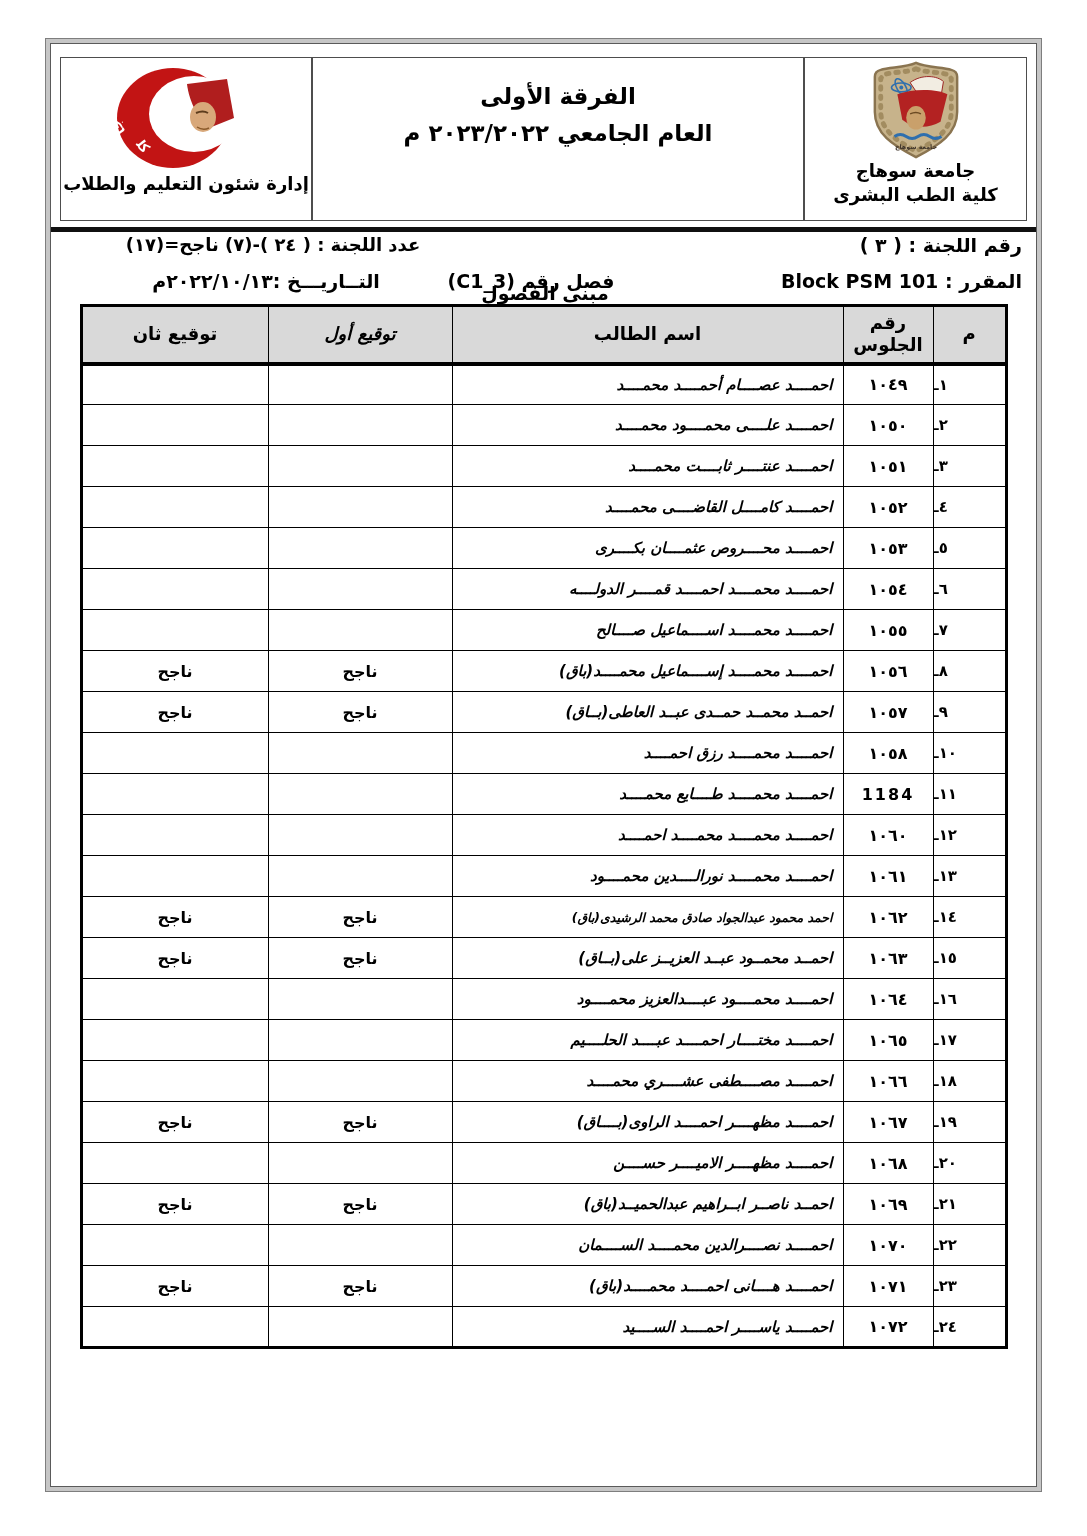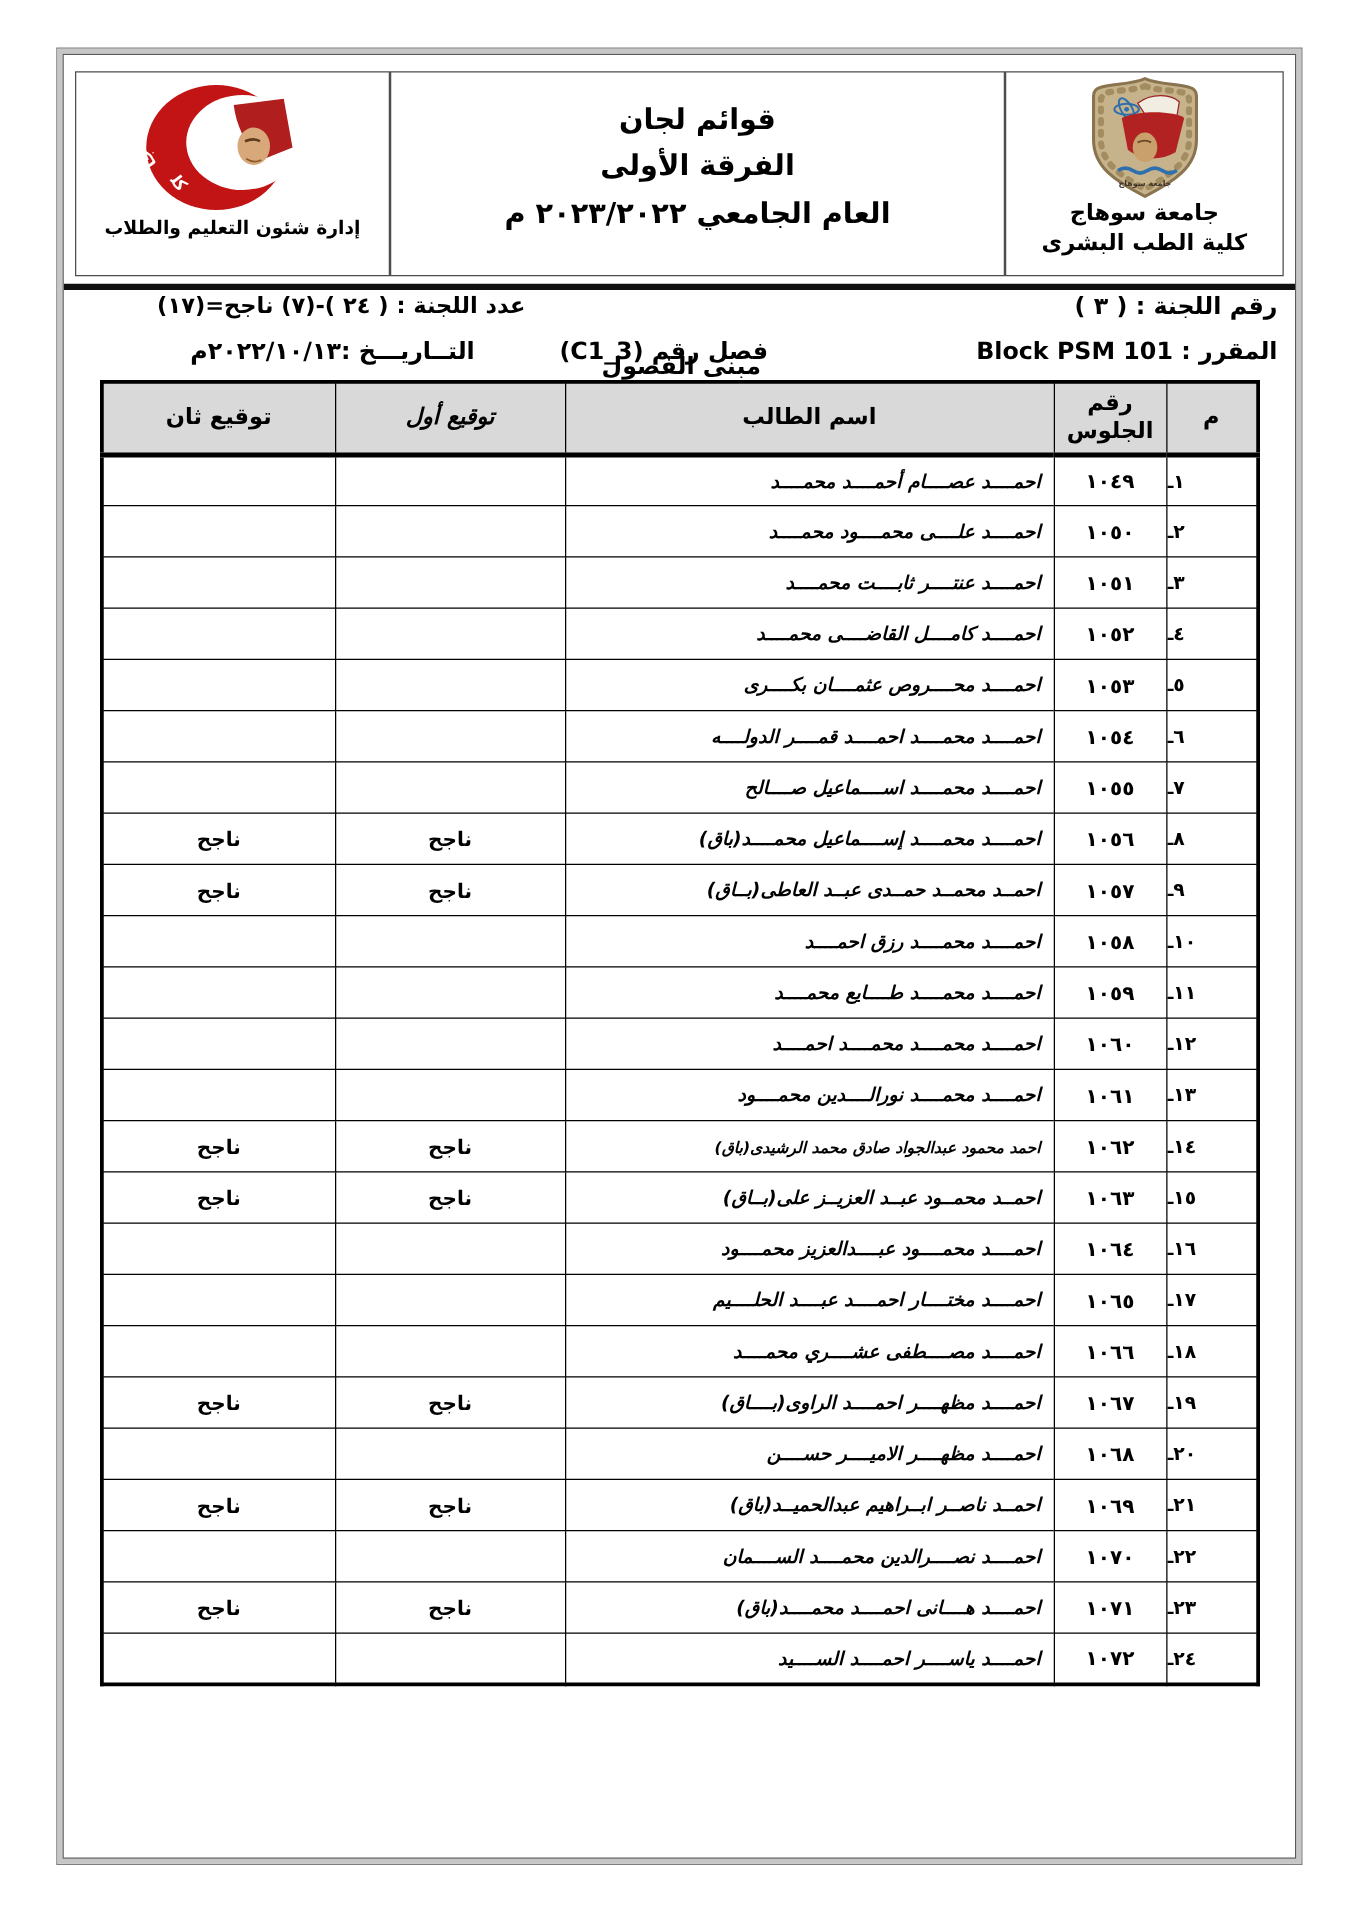--- a/index.html
+++ b/index.html
@@ -22,21 +22,21 @@
   }
 
   
   .header-band { display: flex; margin: 13px 9px 0; height: 164px; }
   .hcell { border: 1px solid #4d4d4d; text-align: center; overflow: hidden; }
   .hcell.university { width: 223px; padding-top: 3px; }
   .hcell.titleblock { width: 492px; padding-top: 20px; }
   .hcell.dept { flex: 1; padding-top: 6px; }
   .university-line { font-size: 18px; line-height: 1.35; }
   .title-line { font-size: 23px; line-height: 1.62; }
-  .dept-line { font-size: 15px; margin-top: 1px; }
+  .dept-line { font-size: 18px; margin-top: 1px; }
 
   .thick-rule { height: 5px; background: #101010; margin-top: 6px; }
 
   
   .info-sec { position: relative; height: 72px; font-size: 19px; }
   .inf { position: absolute; white-space: nowrap; }
   .pos-committee-no { top: 2px; right: 14px; }
   .pos-building { top: 2px; left: 494px; transform: translateX(-50%); margin-top: 48px; }
   .pos-count { top: 2px; left: 222px; transform: translateX(-50%); font-size: 18px; }
   .pos-course { top: 38px; right: 14px; }
@@ -87,21 +87,20 @@
           <ellipse cx="52" cy="58" rx="10" ry="12" fill="#c9a06b"></ellipse>
           <path d="M46 54 q6 -3 11 0" stroke="#6b4a23" stroke-width="1.5" fill="none"></path>
           <path d="M30 77 q6 -4 12 0 q6 4 12 0 q6 -4 12 0 q6 4 12 0" stroke="#2e6fae" stroke-width="3" fill="none"></path>
           <text x="52" y="90" font-size="6.5" fill="#40352a" text-anchor="middle">جامعة سوهاج</text>
         </svg>
         <div class="university-line">جامعة سوهاج</div>
         <div class="university-line">كلية الطب البشرى</div>
       </div>
 
       <div class="hcell titleblock">
-        <div class="title-line">قوائم لجان</div>
         <div class="title-line">الفرقة الأولى</div>
         <div class="title-line">العام الجامعي ٢٠٢٣/٢٠٢٢ م</div>
       </div>
 
       <div class="hcell dept">
         <svg width="170" height="108" viewBox="0 0 170 108">
           <defs>
             <path id="arc-top" d="M24 66 A 53 46 0 0 1 118 14"></path>
             <path id="arc-bottom" d="M36 82 A 50 42 0 0 0 116 88"></path>
           </defs>
@@ -209,21 +208,21 @@
   </tr>
             <tr>
     <td class="col-idx">١٠ـ</td>
     <td class="col-seat">١٠٥٨</td>
     <td class="col-name">احمــــد محمــــد رزق احمــــد</td>
     <td class="col-sig"></td>
     <td class="col-sig"></td>
   </tr>
             <tr>
     <td class="col-idx">١١ـ</td>
-    <td class="col-seat">١٠٥٩</td>
+    <td class="col-seat">1184</td>
     <td class="col-name">احمــــد محمــــد طــــايع محمــــد</td>
     <td class="col-sig"></td>
     <td class="col-sig"></td>
   </tr>
             <tr>
     <td class="col-idx">١٢ـ</td>
     <td class="col-seat">١٠٦٠</td>
     <td class="col-name">احمــــد محمــــد محمــــد احمــــد</td>
     <td class="col-sig"></td>
     <td class="col-sig"></td>

